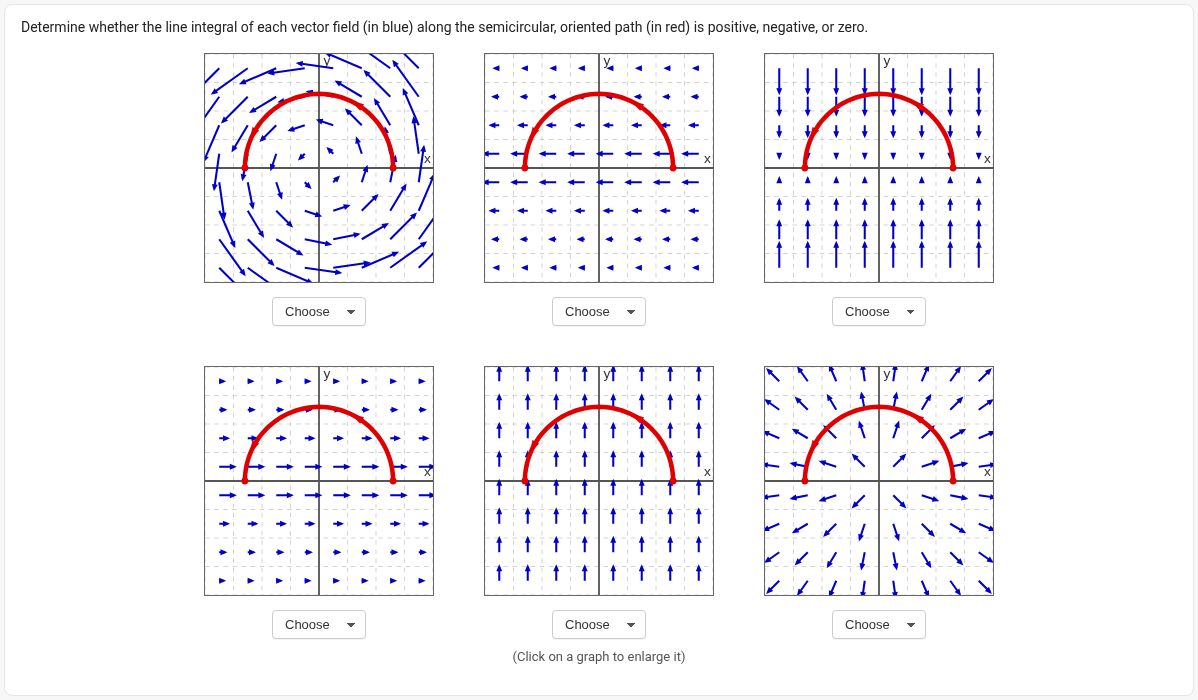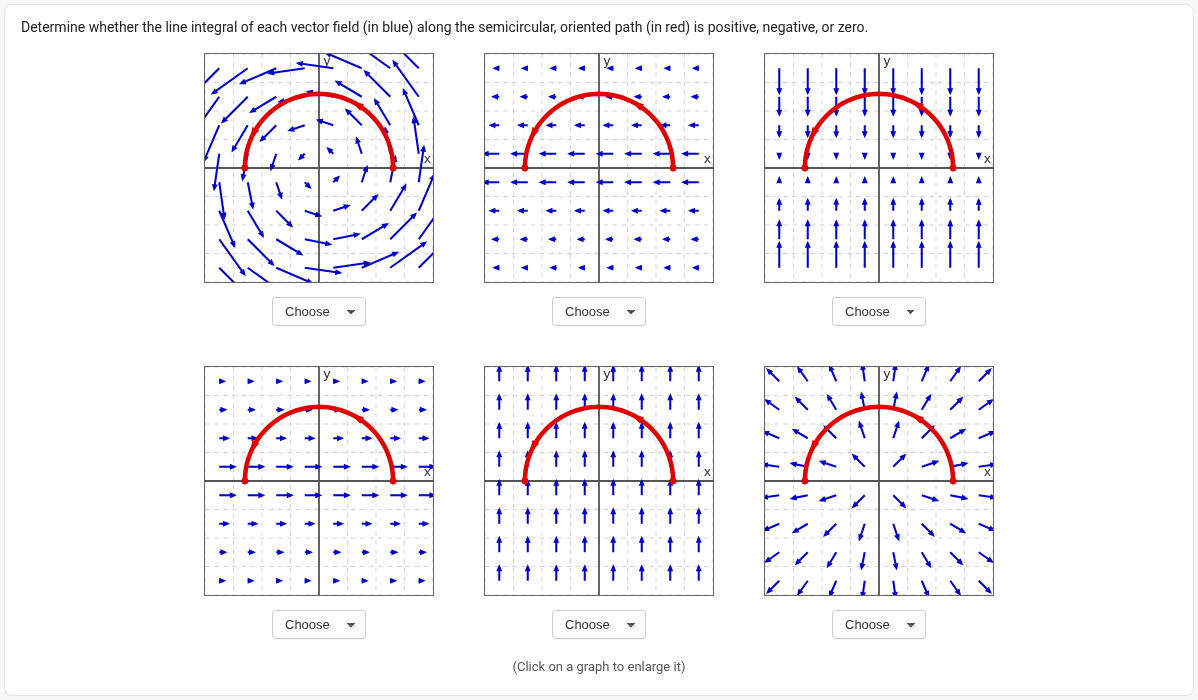--- a/index.html
+++ b/index.html
@@ -67,21 +67,21 @@
     cursor: pointer;
     background-image: linear-gradient(45deg, transparent 50%, #555 50%), linear-gradient(-45deg, transparent 50%, #555 50%);
     background-position: calc(100% - 14px) 12px, calc(100% - 10px) 12px;
     background-size: 4px 4px, 4px 4px;
     background-repeat: no-repeat;
   }
   .footnote {
     text-align: center;
     font-size: 13px;
     color: #555;
-    margin-top: 20px;
+    margin-top: 10px;
   }
   .gridline { stroke: #d0d0d0; stroke-width: 0.4; stroke-dasharray: 2 2; }
   .axis { stroke: #555; stroke-width: 0.8; }
   .arrow-blue { stroke: #0000c8; stroke-width: 0.9; fill: #0000c8; }
   .curve-red { stroke: #e00000; stroke-width: 2; fill: none; }
   .dot-red { fill: #e00000; }
   .axlabel { font-size: 6px; fill: #333; font-family: sans-serif; }
 </style>
 </head>
 <body>

